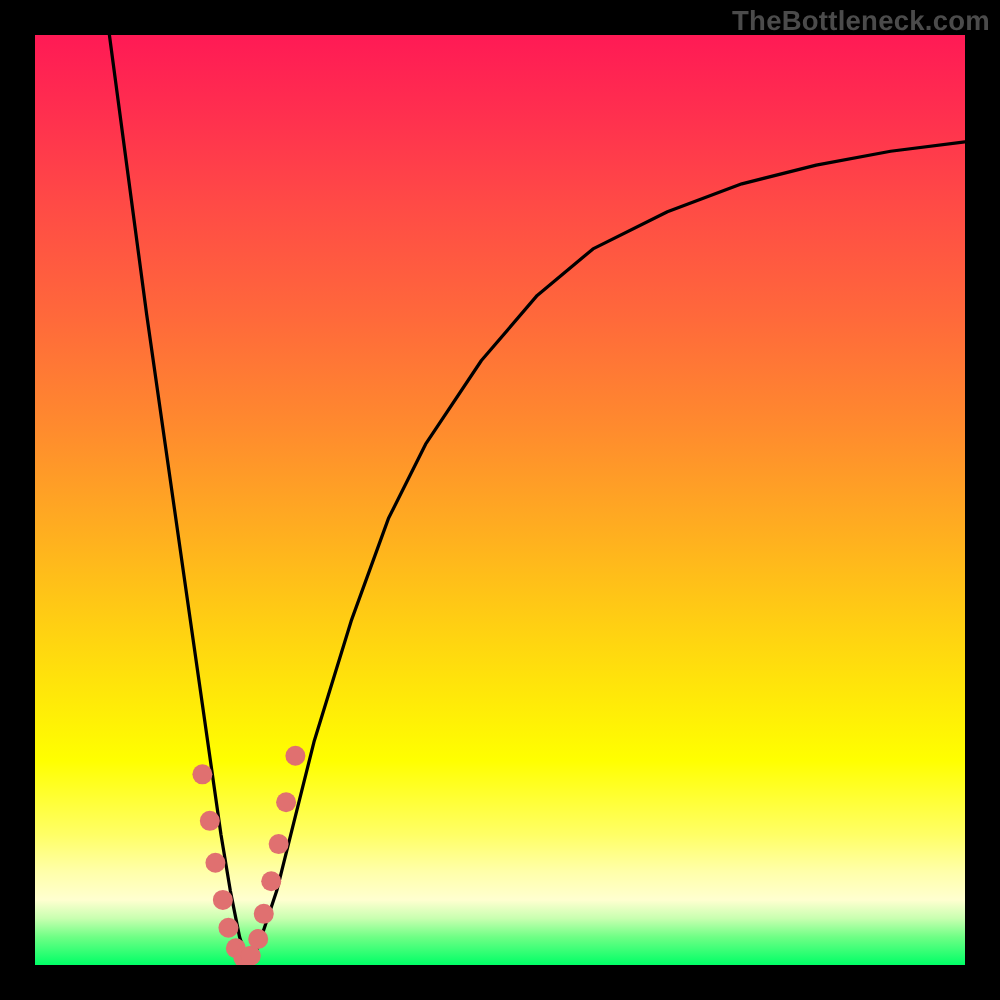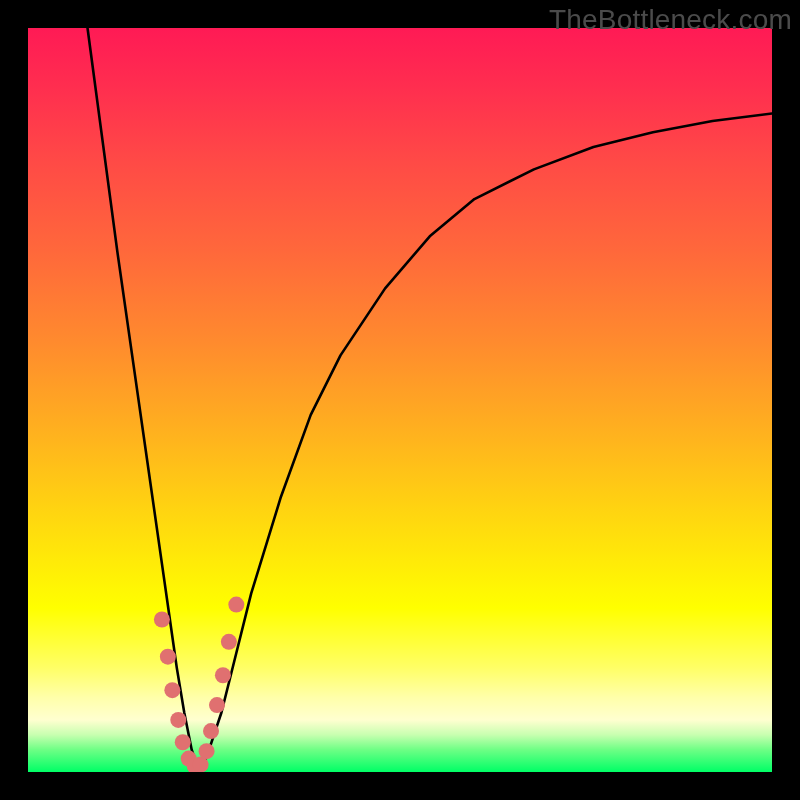--- a/index.html
+++ b/index.html
@@ -56,23 +56,23 @@
     left: 0;
     top: 0;
     width: 100%;
     height: 100%;
   }
   .watermark {
     position: absolute;
     top: 4px;
     right: 8px;
     color: #4b4b4b;
-    font-size: 28px;
+    font-size: 22px;
     letter-spacing: 0.2px;
-    font-weight: 400;
+    font-weight: 700;
   }
 </style>
 </head>
 <body>
 
 <div class="frame">
 
   <div class="plot">
     <div class="gradient"></div>
 

